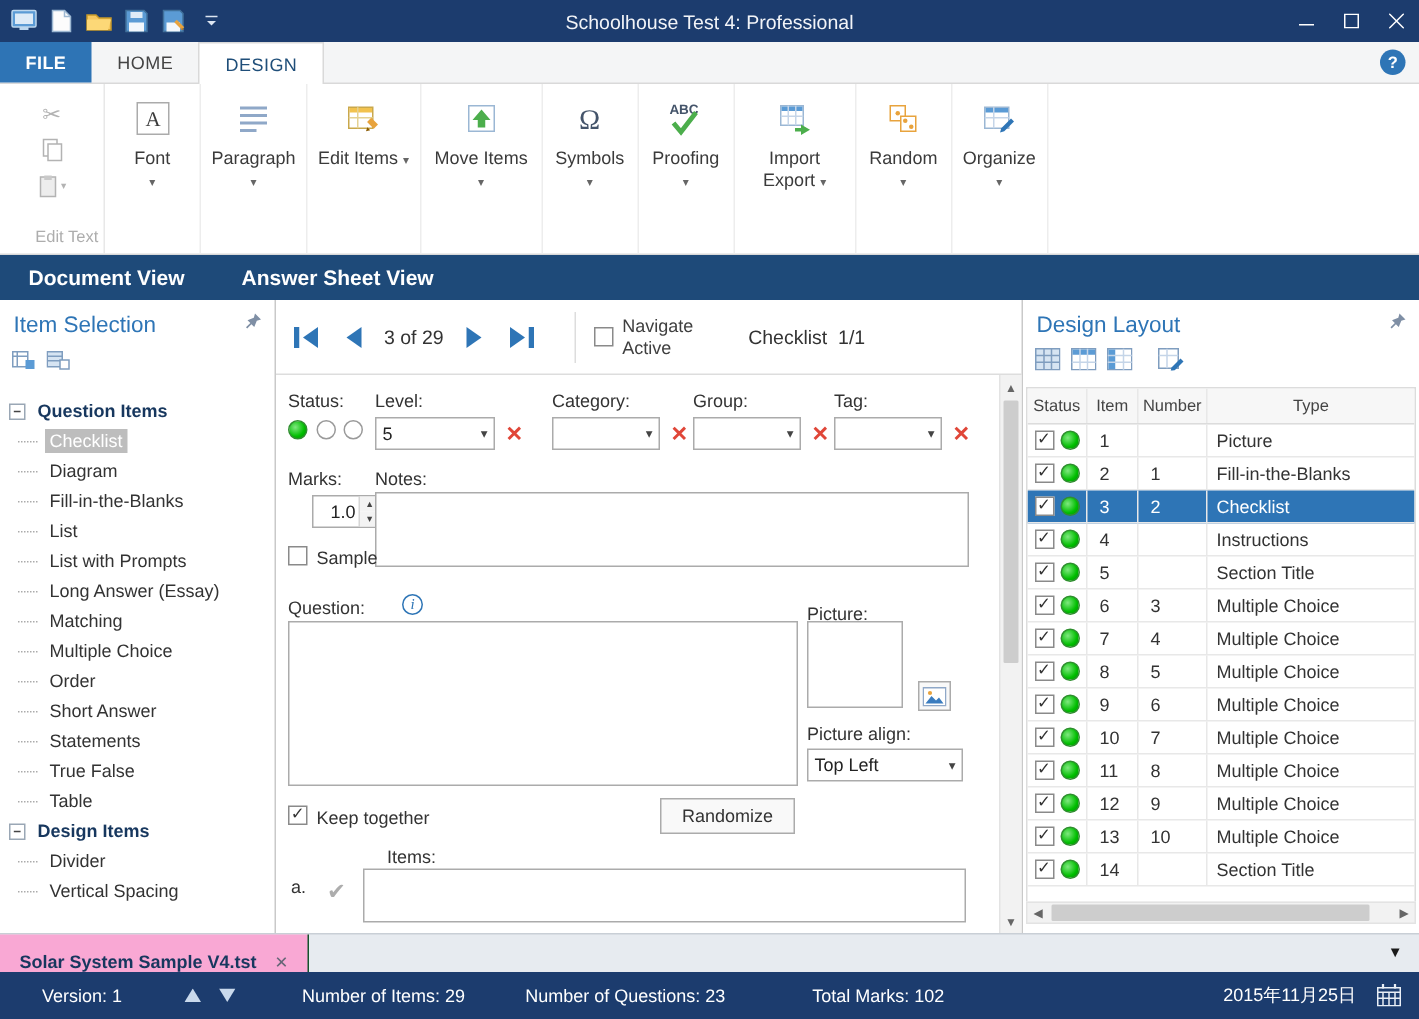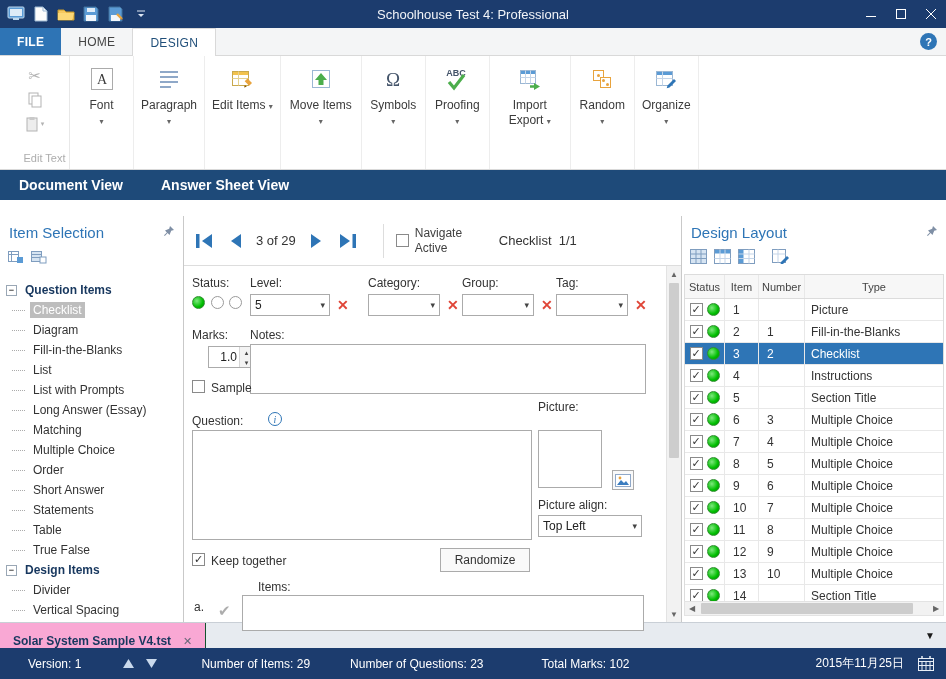--- a/index.html
+++ b/index.html
@@ -34,21 +34,21 @@
   .ricon{height:32px;display:flex;align-items:center;justify-content:center;}
   .rlabel{font-size:12px;color:#3B3B3B;text-align:center;line-height:1.25;max-width:66px;margin-top:3px;}
   .rarrow{font-size:8px;color:#666;margin-top:4px;}
 
   
   .viewbar{flex:0 0 30px;background:#1E4A79;display:flex;}
   .vtab{padding:0 19px;display:flex;align-items:center;color:#fff;font-size:14px;font-weight:600;}
   .vtab.active{background:#2E75B6;}
 
   
-  .main{flex:1;display:flex;min-height:0;margin-top:16px;}
+  .main{flex:1;display:flex;min-height:0;}
   .panel-header{height:30px;display:flex;align-items:center;padding:2px 8px 0 9px;}
   .panel-title{color:#2E75B6;font-size:15px;flex:1;white-space:nowrap;}
   .panel-tools{height:24px;display:flex;align-items:center;gap:7px;padding:0 8px;}
 
   
   .left-panel{width:184px;border-right:1px solid #C9C9C9;display:flex;flex-direction:column;background:#fff;}
   .tree{flex:1;overflow:hidden;padding-top:10px;font-size:12px;color:#333;}
   .tree-row{height:20px;display:flex;align-items:center;position:relative;cursor:default;}
   .tree-row.lvl0{padding-left:6px;font-weight:bold;color:#17375E;}
   .tree-row.lvl1{padding-left:30px;}
@@ -375,24 +375,24 @@
           <div class="tree-row lvl1">
             <span class="tlabel">Order</span>
           </div>
           <div class="tree-row lvl1">
             <span class="tlabel">Short Answer</span>
           </div>
           <div class="tree-row lvl1">
             <span class="tlabel">Statements</span>
           </div>
           <div class="tree-row lvl1">
+            <span class="tlabel">True False</span>
+          </div>
+          <div class="tree-row lvl1">
             <span class="tlabel">Table</span>
-          </div>
-          <div class="tree-row lvl1">
-            <span class="tlabel">True False</span>
           </div>
           <div class="tree-row lvl0">
             <span class="expander">−</span>
             <span class="tlabel">Design Items</span>
           </div>
           <div class="tree-row lvl1">
             <span class="tlabel">Divider</span>
           </div>
           <div class="tree-row lvl1">
             <span class="tlabel">Vertical Spacing</span>
@@ -473,21 +473,21 @@
             </span>
         </div>
         <div class="textbox" style="left:66px;top:78px;width:396px;height:50px;"></div>
         <span class="cb" style="position:absolute;left:8px;top:114px;"></span>
         <span class="flabel" style="left:27px;top:115px;">Sample</span>
 
         <span class="flabel" style="left:8px;top:148px;">Question:</span>
         <span class="infoi" style="left:84px;top:146px;">i</span>
         <div class="textbox" style="left:8px;top:164px;width:340px;height:110px;"></div>
 
-        <span class="flabel" style="left:354px;top:134px;">Picture:</span>
+        <span class="flabel" style="left:354px;top:152px;">Picture:</span>
         <div class="textbox" style="left:354px;top:164px;width:64px;height:58px;"></div>
         <div class="btn" style="left:428px;top:204px;width:22px;height:20px;">
             <svg width="16" height="13" viewBox="0 0 16 13">
               <rect x="0.5" y="0.5" width="15" height="12" fill="#fff" stroke="#8FA8C8"></rect>
               <path d="M2 11l4-5 3 3 2-2 3 4z" fill="#3A7CBF"></path>
               <circle cx="5" cy="4" r="1.4" fill="#E8A33D"></circle>
             </svg>
           </div>
         <span class="flabel" style="left:354px;top:232px;">Picture align:</span>
         <div class="combo" style="left:354px;top:249px;width:104px;">

